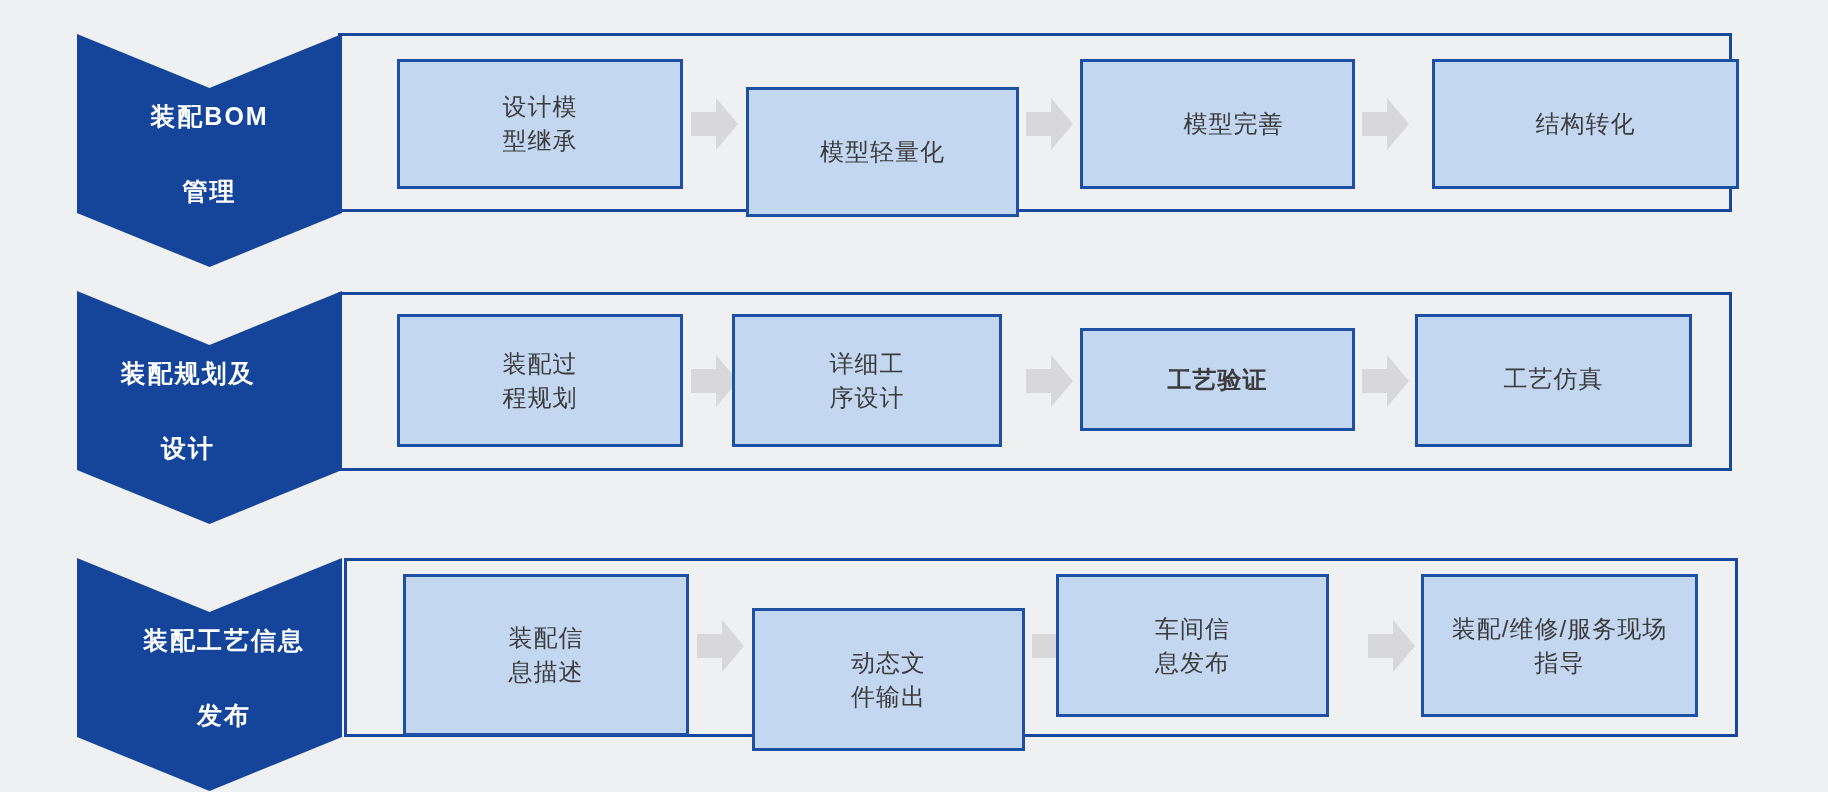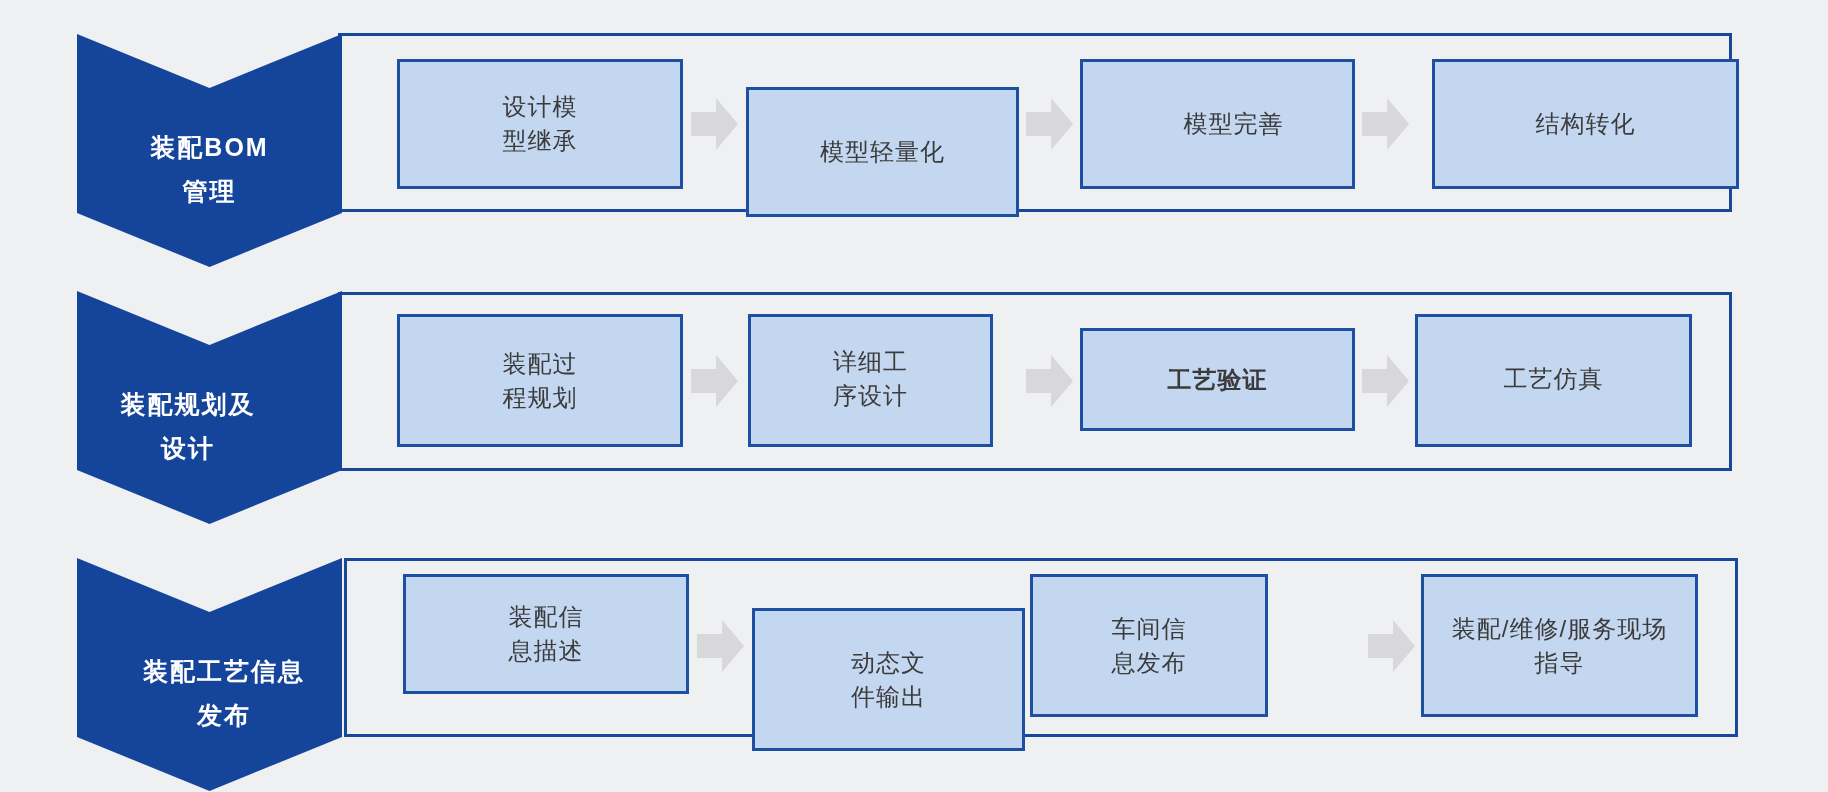--- a/index.html
+++ b/index.html
@@ -52,21 +52,21 @@
     position:absolute;
     z-index:3;
     display:block;
   }
   .chev-label{
     position:absolute;
     z-index:4;
     display:flex;
     flex-direction:column;
     align-items:center;
-    justify-content:flex-end;
+    justify-content:space-between;
     padding-top:6px;
     box-sizing:border-box;
     color:var(--chevron-text);
     font-size:25px;
     font-weight:bold;
     line-height:44px;
     letter-spacing:2px;
     text-align:center;
   }
 </style>
@@ -105,21 +105,21 @@
       <div>管理</div>
     </div>
     <div class="panel" style="left: 338px; top: 292px; width: 1394px; height: 179px;"></div>
     <div class="step" style="left: 397px; top: 314px; width: 286px; height: 133px;">
       <div>装配过</div>
       <div>程规划</div>
     </div>
     <svg width="47" height="52" viewBox="0 0 47 52" class="flow-arrow" style="left: 691px; top: 354.5px;">
       <polygon points="0,14 25,14 25,0 47,26 25,52 25,38 0,38" fill="#d8d8da"></polygon>
     </svg>
-    <div class="step" style="left: 748px; top: 314px; width: 245px; height: 133px; font-family: Liberation Mono, monospace;">
+    <div class="step" style="left: 732px; top: 314px; width: 270px; height: 133px;">
       <div>详细工</div>
       <div>序设计</div>
     </div>
     <svg width="47" height="52" viewBox="0 0 47 52" class="flow-arrow" style="left: 1026px; top: 354.5px;">
       <polygon points="0,14 25,14 25,0 47,26 25,52 25,38 0,38" fill="#d8d8da"></polygon>
     </svg>
     <div class="step" style="left: 1080px; top: 328px; width: 275px; height: 103px; font-weight: bold;">
       <div>工艺验证</div>
     </div>
     <svg width="47" height="52" viewBox="0 0 47 52" class="flow-arrow" style="left: 1361.5px; top: 354.5px;">
@@ -129,35 +129,35 @@
       <div>工艺仿真</div>
     </div>
     <svg width="265" height="233" viewBox="0 0 265 233" class="chevron-svg" style="left: 77px; top: 291px;">
       <polygon points="0,0 132.5,54 265,0 265,179 132.5,233 0,179" fill="#15459b"></polygon>
     </svg>
     <div class="chev-label" style="left: 77px; top: 345px; width: 222px; height: 125px;">
       <div>装配规划及</div>
       <div>设计</div>
     </div>
     <div class="panel" style="left: 344px; top: 558px; width: 1394px; height: 179px;"></div>
-    <div class="step" style="left: 403px; top: 574px; width: 286px; height: 120px;">
+    <div class="step" style="left: 403px; top: 574px; width: 286px; height: 162px;">
       <div>装配信</div>
       <div>息描述</div>
     </div>
     <svg width="47" height="52" viewBox="0 0 47 52" class="flow-arrow" style="left: 697px; top: 619.5px;">
       <polygon points="0,14 25,14 25,0 47,26 25,52 25,38 0,38" fill="#d8d8da"></polygon>
     </svg>
     <div class="step" style="left: 752px; top: 574px; width: 273px; height: 143px; margin-top: 34px;">
       <div>动态文</div>
       <div>件输出</div>
     </div>
     <svg width="47" height="52" viewBox="0 0 47 52" class="flow-arrow" style="left: 1032px; top: 619.5px;">
       <polygon points="0,14 25,14 25,0 47,26 25,52 25,38 0,38" fill="#d8d8da"></polygon>
     </svg>
-    <div class="step" style="left: 1030px; top: 574px; width: 238px; height: 143px;">
+    <div class="step" style="left: 1056px; top: 574px; width: 273px; height: 143px;">
       <div>车间信</div>
       <div>息发布</div>
     </div>
     <svg width="47" height="52" viewBox="0 0 47 52" class="flow-arrow" style="left: 1367.5px; top: 619.5px;">
       <polygon points="0,14 25,14 25,0 47,26 25,52 25,38 0,38" fill="#d8d8da"></polygon>
     </svg>
     <div class="step" style="left: 1421px; top: 574px; width: 277px; height: 143px;">
       <div>装配/维修/服务现场</div>
       <div>指导</div>
     </div>

